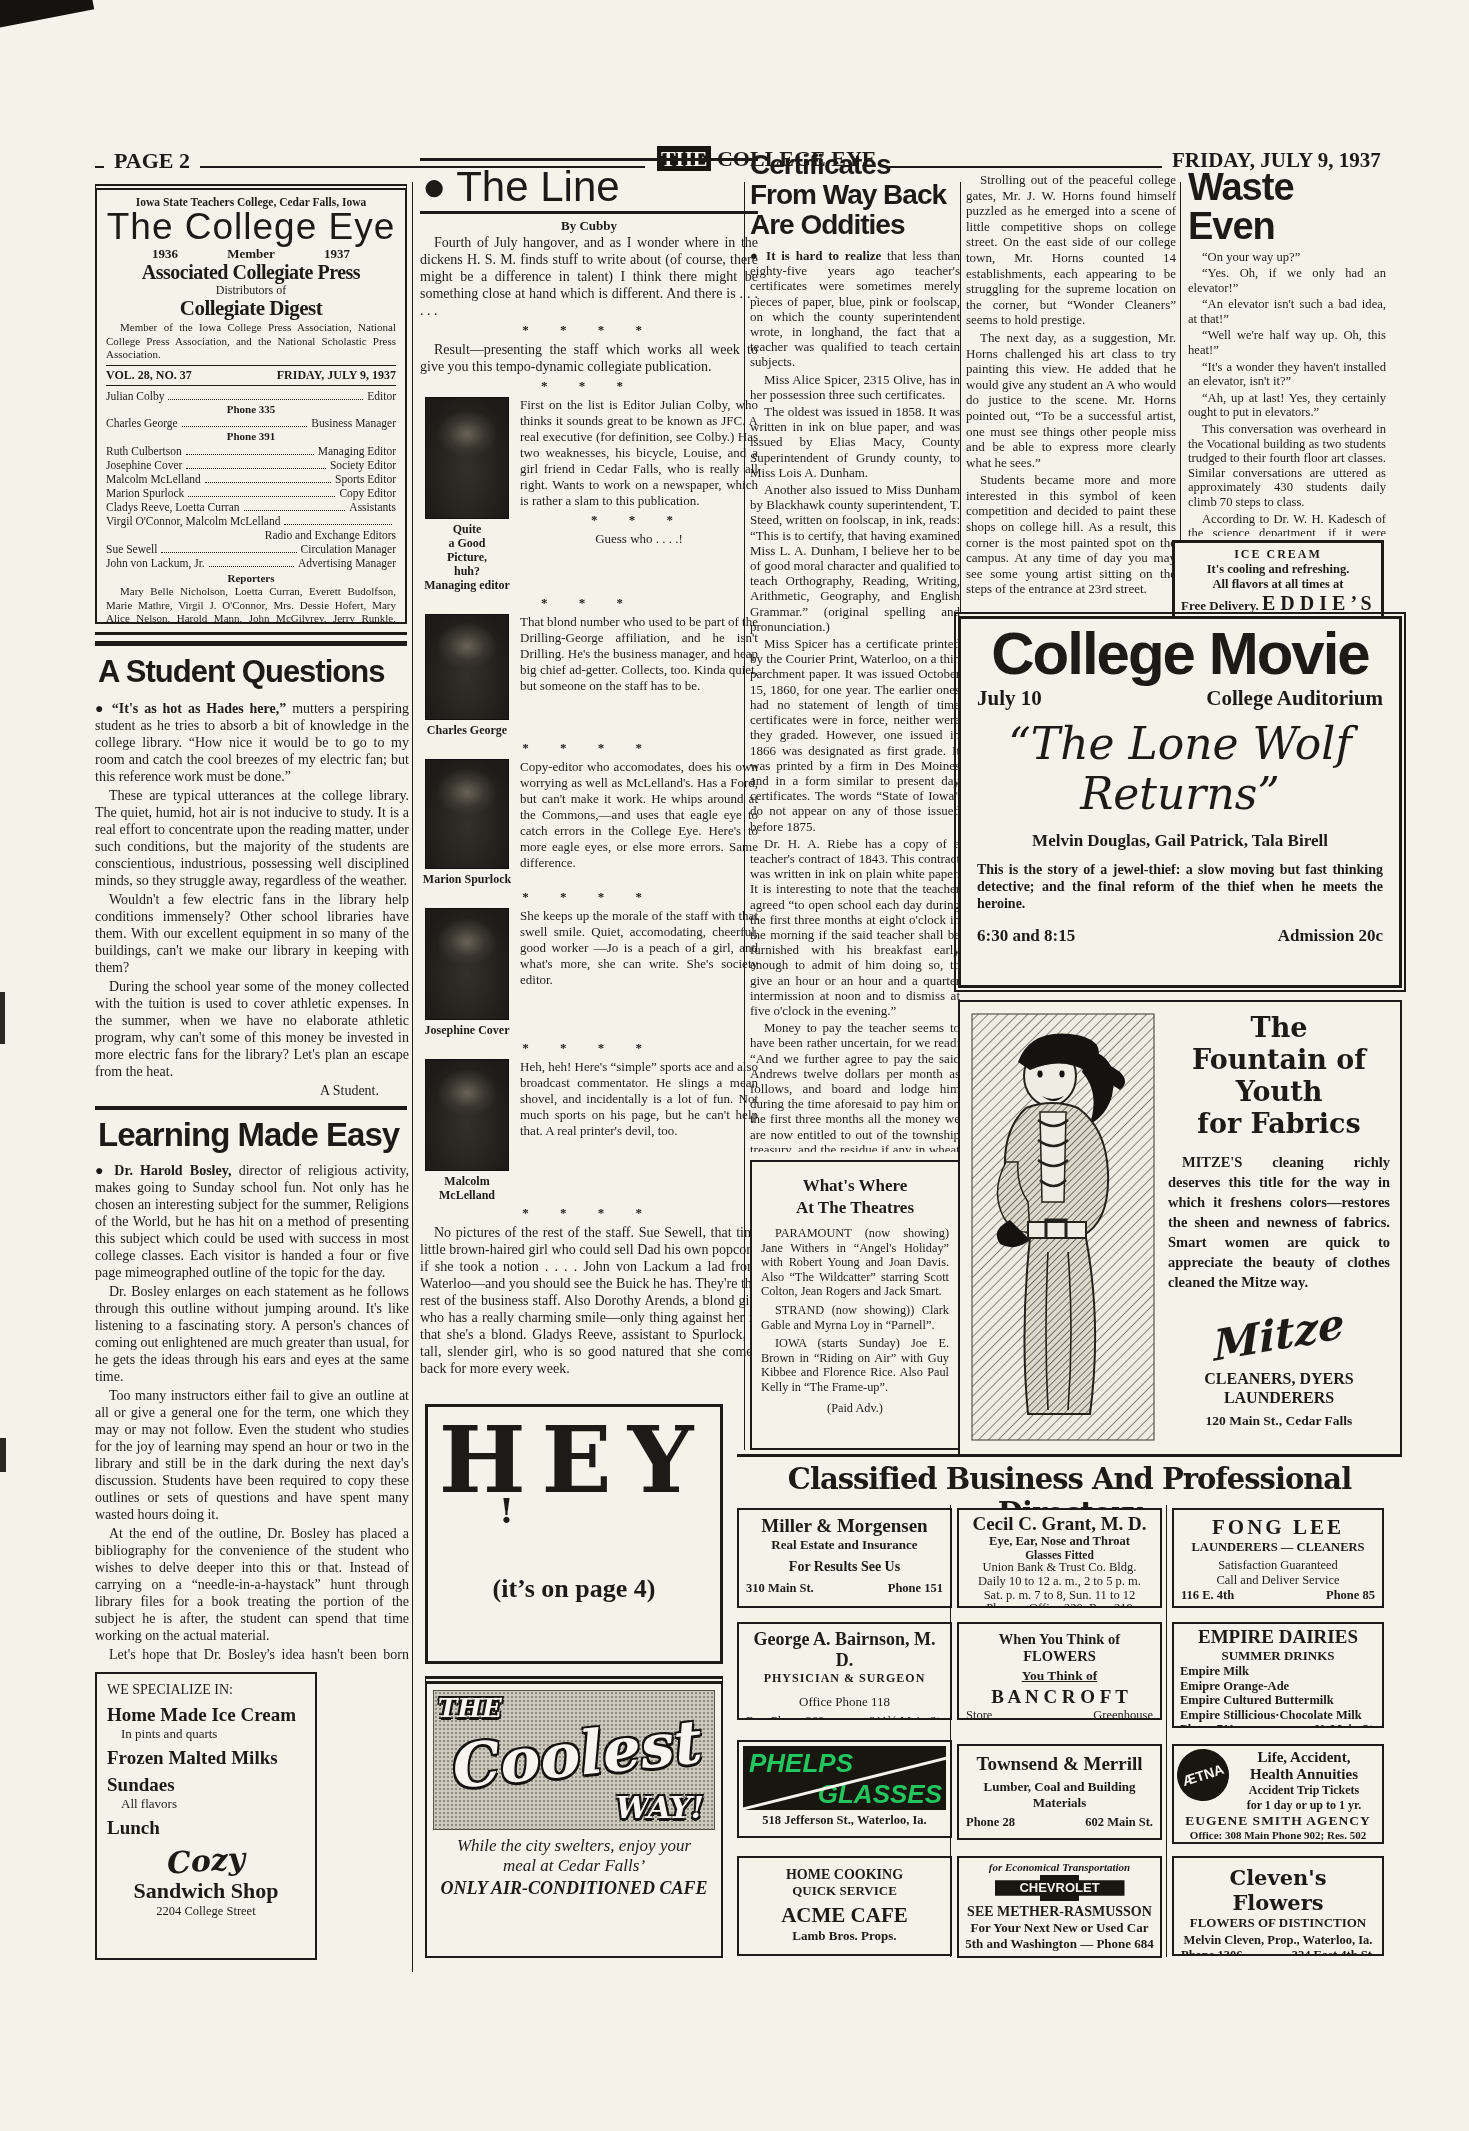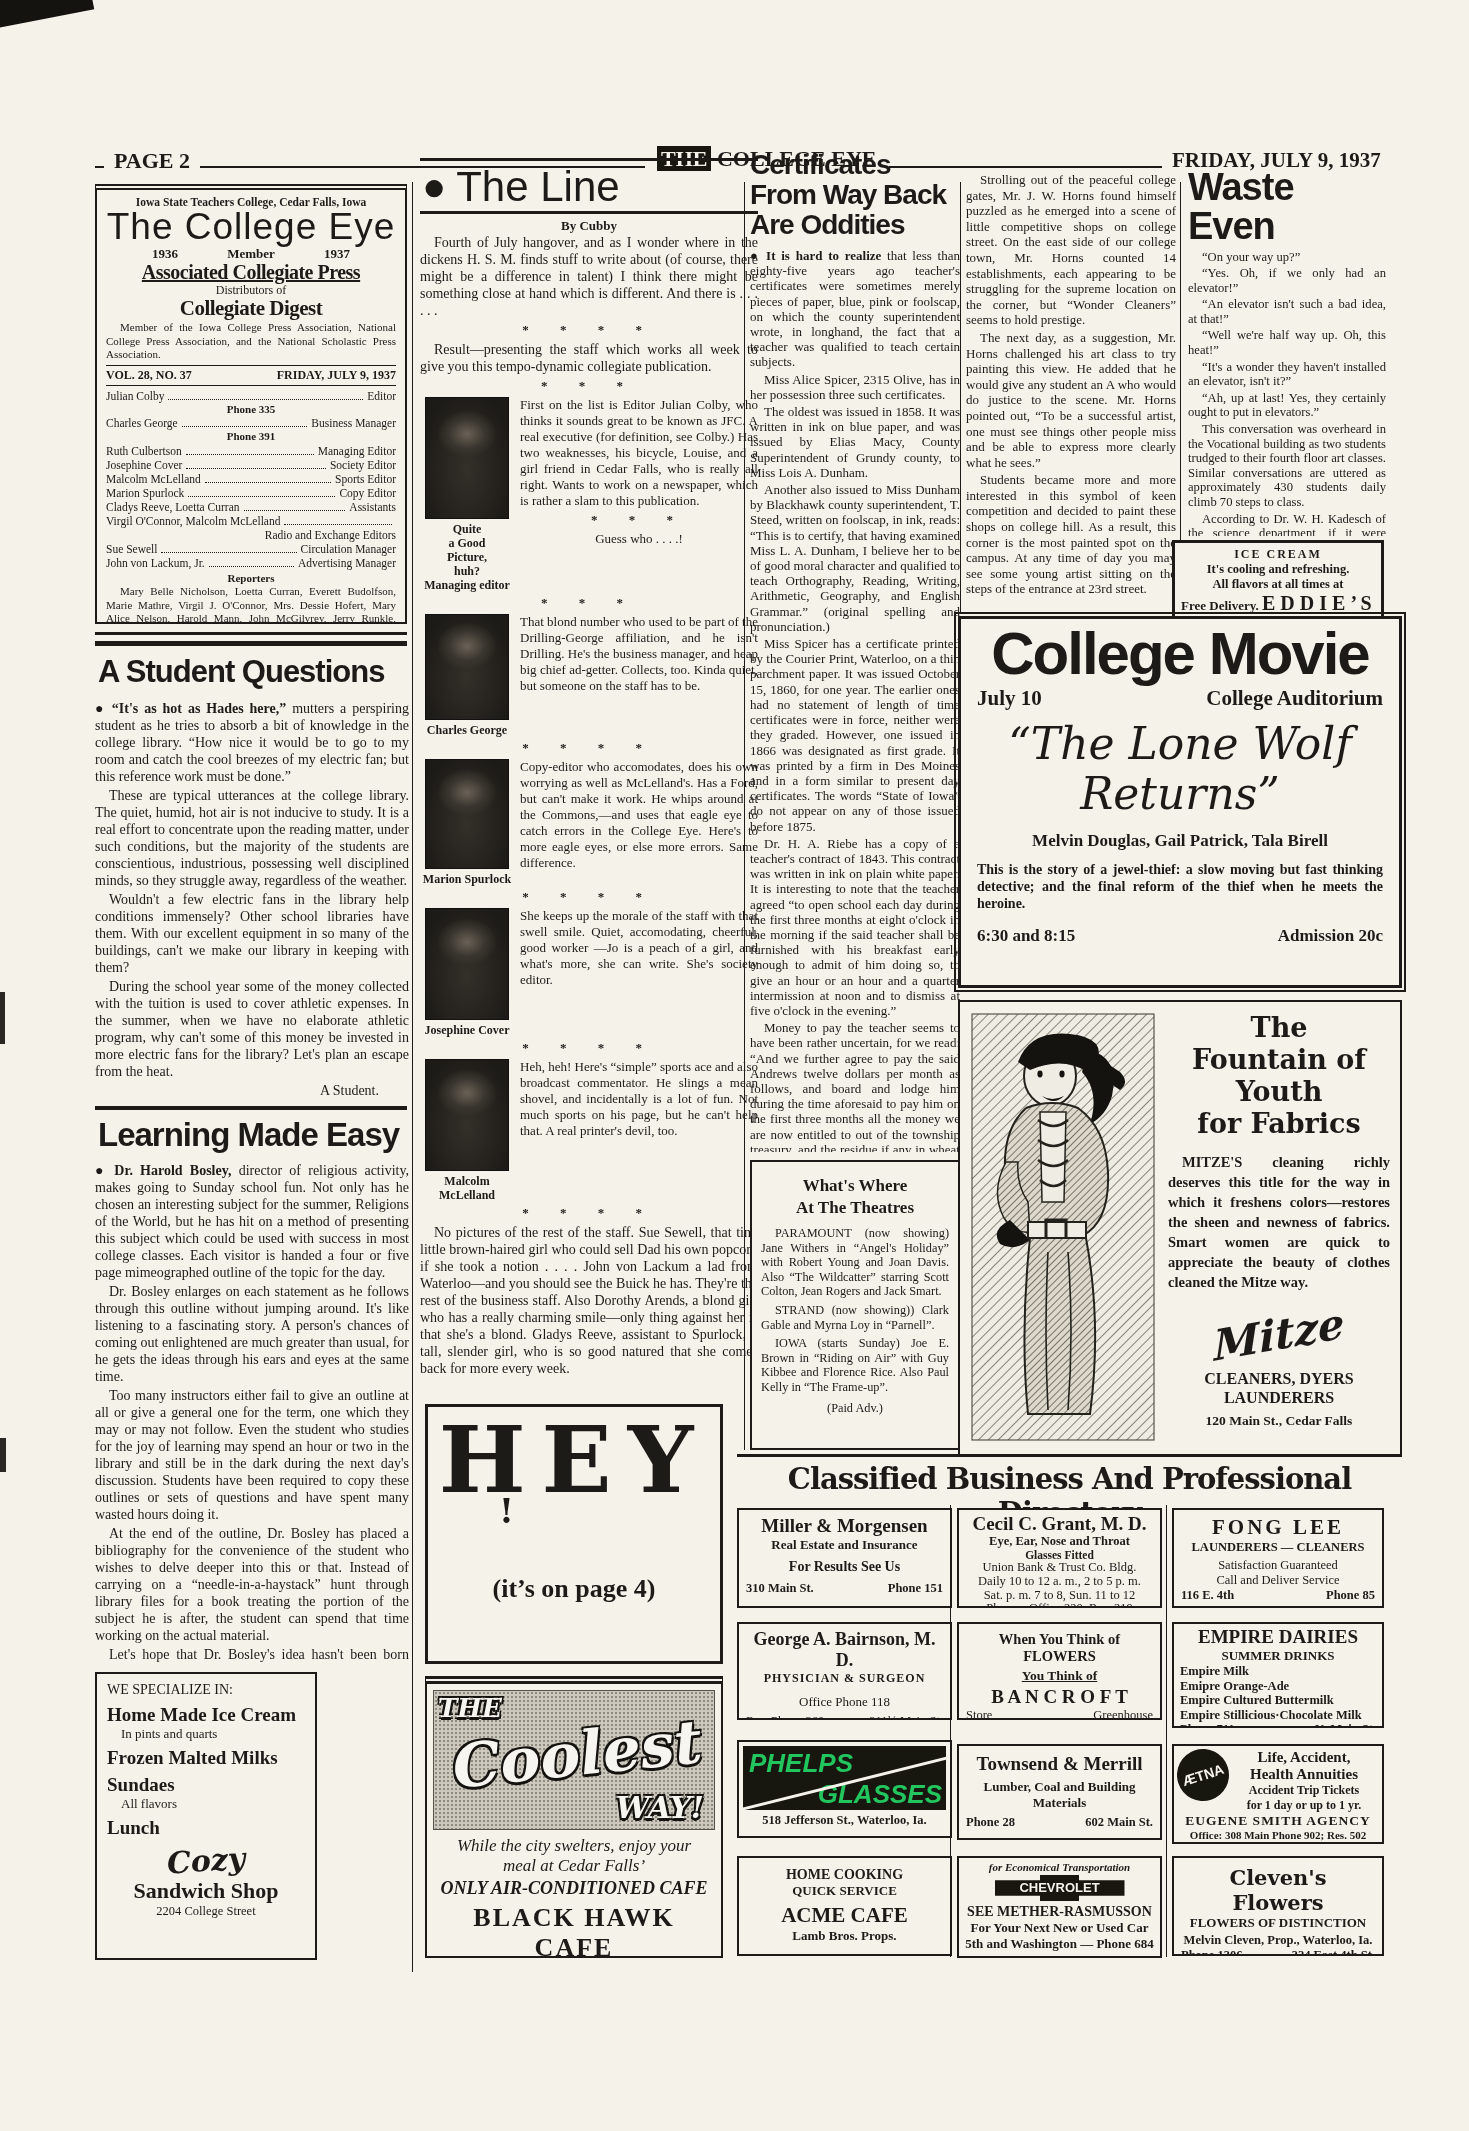--- a/index.html
+++ b/index.html
@@ -57,21 +57,21 @@
   <div class="rule" style="left:1166px;top:1505px;width:1px;height:452px;"></div>
 
   <div class="abs" style="left:95px;top:184px;width:312px;height:440px;border:2px solid #1c1b18;border-top:6px double #1c1b18;padding:6px 9px;box-sizing:border-box;overflow:hidden;">
     <div class="ctr bold" style="font-size:11.5px;">Iowa State Teachers College, Cedar Falls, Iowa</div>
     <div class="ctr sans" style="font-size:37px;line-height:38px;letter-spacing:1px;">The College Eye</div>
     <div class="ctr bold" style="display:flex;justify-content:space-between;padding:0 46px;font-size:13px;">
       <span>1936</span>
       <span>Member</span>
       <span>1937</span>
     </div>
-    <div class="ctr bold" style="font-size:20px;line-height:21px;letter-spacing:-0.5px;text-decoration:underline;">Associated Collegiate Press</div>
+    <div class="ctr bold" style="font-size:20px;line-height:21px;letter-spacing:-0.5px;">Associated Collegiate Press</div>
     <div class="ctr" style="font-size:12px;line-height:14px;">Distributors of</div>
     <div class="ctr bold" style="font-size:21px;line-height:22px;letter-spacing:-0.5px;">Collegiate Digest</div>
     <p class="np mast-small" style="margin-top:2px;">Member of the Iowa College Press Association, National College Press Association, and the National Scholastic Press Association.</p>
     <div style="border-top:1px solid #1c1b18;margin:3px 0 2px 0;"></div>
     <div class="adrow" style="font-size:12px;">
       <span>VOL. 28, NO. 37</span>
       <span>FRIDAY, JULY 9, 1937</span>
     </div>
     <div style="border-top:1px solid #1c1b18;margin:2px 0 3px 0;"></div>
     <div class="leaderrow">
@@ -253,21 +253,20 @@
     <div class="halftone" style="position:relative;height:138px;border:1px solid #55524a;overflow:hidden;">
       <span class="outline-txt ital" style="position:absolute;left:4px;top:2px;font-size:26px;font-weight:bold;font-family:'DejaVu Serif',serif;">THE</span>
       <span class="outline-txt ital" style="position:absolute;left:18px;top:28px;font-size:60px;font-weight:bold;font-family:'DejaVu Serif',serif;transform:rotate(-6deg);">Coolest</span>
       <span class="outline-txt ital" style="position:absolute;right:10px;bottom:4px;font-size:30px;font-weight:bold;font-family:'DejaVu Serif',serif;">WAY!</span>
     </div>
     <div class="ital" style="font-size:17px;line-height:20px;margin-top:6px;">
       <div>While the city swelters, enjoy your</div>
       <div>meal at Cedar Falls’</div>
     </div>
     <div class="ital bold" style="font-size:18px;margin-top:2px;">ONLY AIR-CONDITIONED CAFE</div>
-    <div class="bold" style="font-size:26px;letter-spacing:2px;margin-top:4px;">BLACK HAWK CAFE</div>
 
   </div>
 
   <div class="abs" style="left:750px;top:150px;width:210px;height:1002px;overflow:hidden;">
     <div class="headline" style="font-size:28px;line-height:30px;margin-bottom:8px;">Certificates From Way Back Are Oddities</div>
     <div class="smallcol">
       <p class="np" style="text-indent:0;"><span class="bold">● It is hard to realize</span><span> that less than eighty-five years ago teacher's certificates were sometimes merely pieces of paper, blue, pink or foolscap, on which  the county superintendent wrote, in longhand, the fact that a teacher was qualified to teach certain subjects.</span></p>
       <p class="np">Miss Alice Spicer, 2315 Olive, has in her possession three such certificates.</p>
       <p class="np">The oldest was issued in 1858. It was written in ink on blue paper, and was issued by Elias Macy, County Superintendent of Grundy county, to Miss Lois A. Dunham.</p>
       <p class="np">Another also issued to Miss Dunham by Blackhawk county superintendent, T. Steed, written on foolscap, in ink, reads: “This is to certify, that having examined Miss L. A. Dunham, I believe her to be of good moral character and qualified to teach Orthography, Reading, Writing, Arithmetic, Geography, and English Grammar.” (original spelling and pronunciation.)</p>

